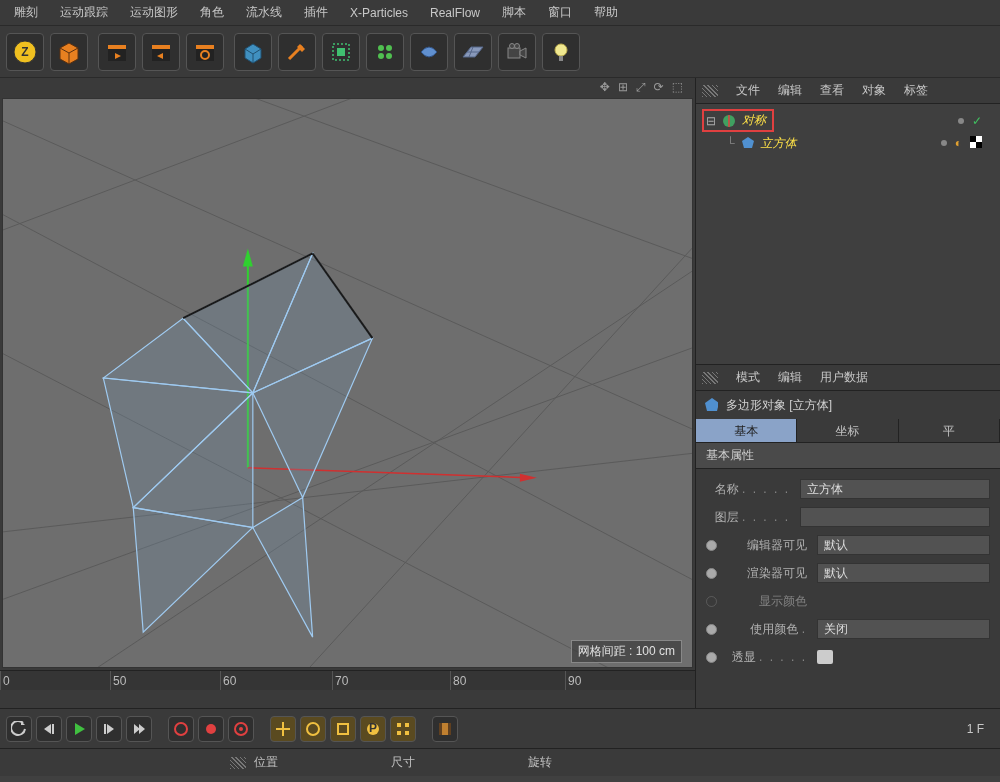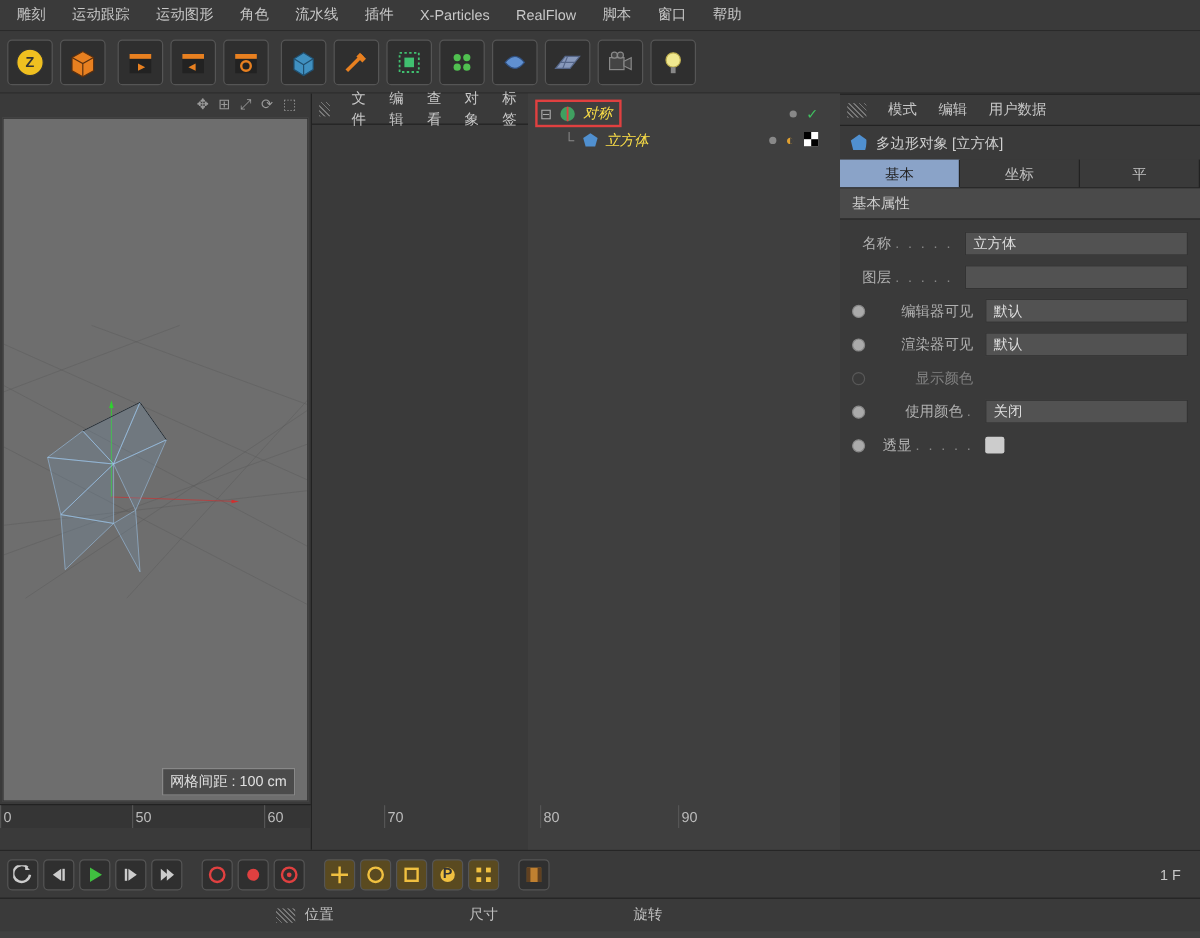--- a/index.html
+++ b/index.html
@@ -11,21 +11,21 @@
 .tool.group-sep { margin-left:4px; }
 .main { display:flex; height:630px; }
 .vp-area { width:695px; display:flex; flex-direction:column; background:#3a3a3a; }
 .vp-icons-row { height:18px; display:flex; justify-content:flex-end; align-items:center; gap:8px; padding-right:12px; color:#999; }
 .vp-icons-row span { cursor:pointer; }
 .viewport { height:570px; background:#6e6e6e; position:relative; border:1px solid #333; margin:2px; overflow:hidden; }
 .viewport svg { width:100%; height:100%; display:block; }
 .grid-label { position:absolute; bottom:4px; right:10px; background:rgba(60,60,60,0.7); border:1px solid #888; padding:2px 6px; color:#e0e0e0; }
 .ruler { height:20px; background:#353535; border-top:1px solid #222; position:relative; color:#bbb; font-size:11px; }
 .ruler .tick { position:absolute; top:0; height:100%; border-left:1px solid #555; padding-left:2px; padding-top:3px; }
-.sidepanel { flex:1; display:flex; flex-direction:row; background:#3a3a3a; border-left:1px solid #222; }
+.sidepanel { flex:1; display:flex; flex-direction:column; background:#3a3a3a; border-left:1px solid #222; }
 .panel-menu { display:flex; height:26px; align-items:center; gap:2px; padding-left:6px; border-bottom:1px solid #222; }
 .panel-menu .pm { padding:4px 8px; color:#c8c8c8; cursor:pointer; }
 .obj-tree { flex:0 0 260px; background:#3f3f3f; padding-top:4px; }
 .obj-tree .highlight-box { border:2px solid #e04040; padding:1px 6px 1px 2px; margin:1px 8px 1px 6px; display:inline-flex; align-items:center; gap:6px; }
 .tree-row { display:flex; align-items:center; height:20px; padding-left:10px; gap:6px; }
 .tree-row.child { padding-left:30px; }
 .tree-icon { width:14px; height:14px; display:flex; align-items:center; justify-content:center; }
 .obj-name { color:#fde047; font-size:12px;font-style:italic; }
 .tree-toggles { margin-left:auto; padding-right:18px; display:flex; gap:8px; align-items:center; }
 .dot { width:6px; height:6px; border-radius:50%; background:#888; }
@@ -200,21 +200,21 @@
           <line x1="180" y1="220" x2="310" y2="155"></line>
           <line x1="310" y1="155" x2="370" y2="240"></line>
         </g>
       </svg>
       <div class="grid-label">网格间距 : 100 cm</div>
     </div>
     <div class="ruler">
       <div class="tick" style="left:0px">0</div>
       <div class="tick" style="left:110px">50</div>
       <div class="tick" style="left:220px">60</div>
-      <div class="tick" style="left:320px">70</div>
+      <div class="tick" style="left:332px">70</div>
       <div class="tick" style="left:450px">80</div>
       <div class="tick" style="left:565px">90</div>
     </div>
   </div>
 
   <div class="sidepanel">
     <div class="panel-menu">
       <span class="hatch"></span>
       <span class="pm">文件</span>
       <span class="pm">编辑</span>

